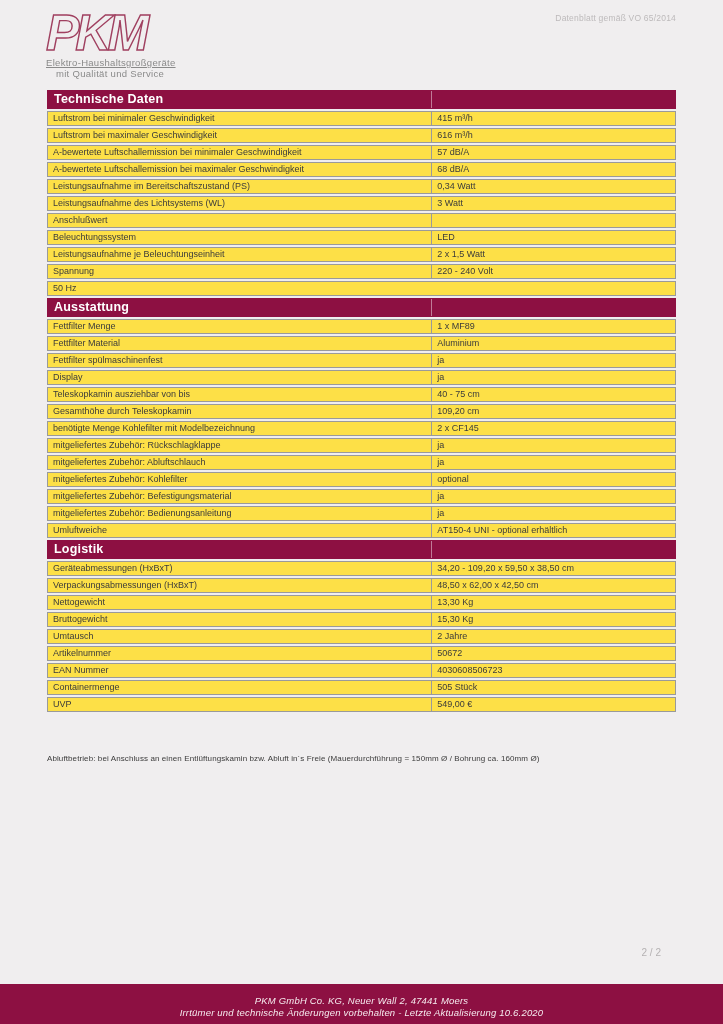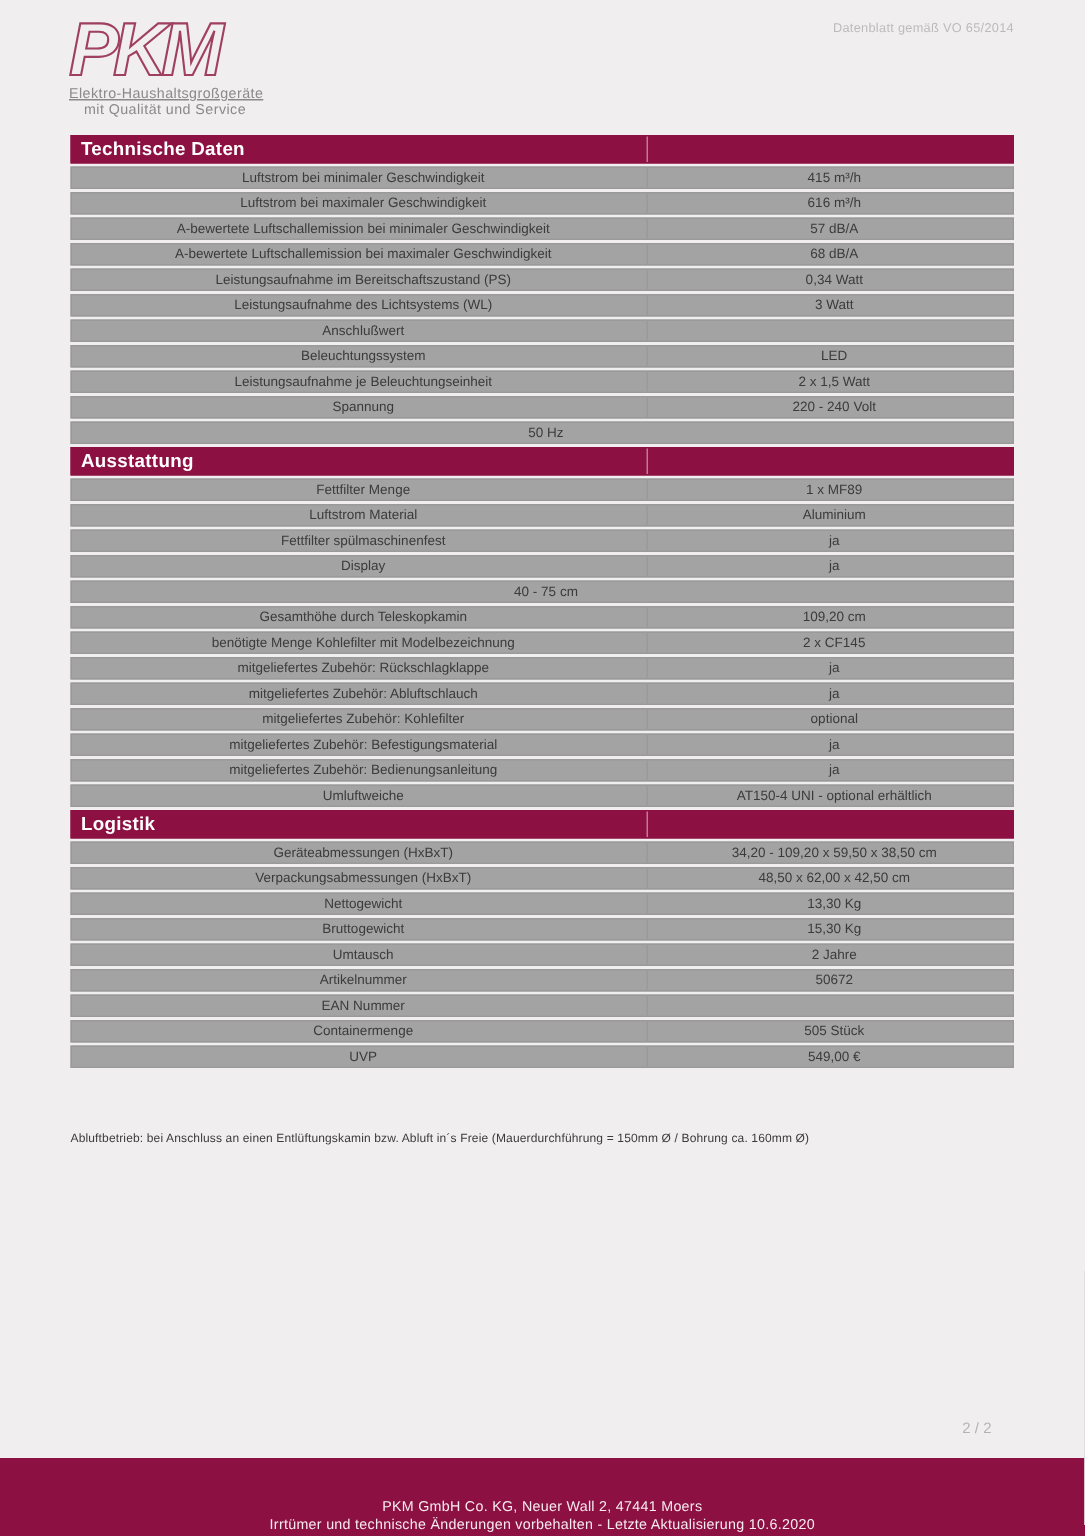--- a/index.html
+++ b/index.html
@@ -40,24 +40,23 @@
     font-weight: bold;
     font-size: 12.5px;
     line-height: 17px;
     padding-left: 6px;
     letter-spacing: 0.2px;
   }
   .section-header .hcell-r { flex: 1; }
   .trow {
     display: flex;
     height: 15px;
-    background: #a3a3a3;
+    background: #fde047;
     border: 1px solid #9A9A9A;
     margin-bottom: 2px;
-    text-align: center;
   }
   .trow .cell-label {
     width: 61.3%;
     border-right: 1px solid #9A9A9A;
     font-size: 9px;
     line-height: 13px;
     padding-left: 5px;
     white-space: nowrap;
     overflow: hidden;
   }
@@ -71,24 +70,25 @@
   }
   .footnote {
     position: absolute; left: 47px; top: 754px; width: 630px;
     font-size: 8px; color: #3B3B3B; letter-spacing: 0.1px;
   }
   .page-indicator {
     position: absolute; top: 947px; right: 62px;
     font-size: 10px; color: #B5B2B3;
   }
   .footer-bar {
-    position: absolute; left: 0; bottom: 0; width: 723px; height: 52px;
+    position: absolute; left: 0; bottom: 0; width: 723px; height: 40px;
     background: #8D1042;
     text-align: center;
-    padding-top: 27px;
+    padding-top: 11px;
+    font-style: italic;
   }
   .footer-bar .fline { color: #F6EBEF; font-size: 9.5px; line-height: 11.5px; letter-spacing: 0.2px; }
 </style>
 </head>
 <body>
 
 <div class="page">
 
   <div class="logo-wrap">
     <svg class="logo-svg" width="132" height="48" viewBox="0 0 132 48">
@@ -149,32 +149,33 @@
       </div>
       <div class="section-header">
         <div class="hcell-l">Ausstattung</div>
         <div class="hcell-r"></div>
       </div>
       <div class="trow">
         <div class="cell-label">Fettfilter Menge</div>
         <div class="cell-value">1 x MF89</div>
       </div>
       <div class="trow">
-        <div class="cell-label">Luftstrom Material</div>
+        <div class="cell-label">Fettfilter Material</div>
         <div class="cell-value">Aluminium</div>
       </div>
       <div class="trow">
         <div class="cell-label">Fettfilter spülmaschinenfest</div>
         <div class="cell-value">ja</div>
       </div>
       <div class="trow">
         <div class="cell-label">Display</div>
         <div class="cell-value">ja</div>
       </div>
       <div class="trow">
+        <div class="cell-label">Teleskopkamin ausziehbar von bis</div>
         <div class="cell-value">40 - 75 cm</div>
       </div>
       <div class="trow">
         <div class="cell-label">Gesamthöhe durch Teleskopkamin</div>
         <div class="cell-value">109,20 cm</div>
       </div>
       <div class="trow">
         <div class="cell-label">benötigte Menge Kohlefilter mit Modelbezeichnung</div>
         <div class="cell-value">2 x CF145</div>
       </div>
@@ -225,20 +226,21 @@
       <div class="trow">
         <div class="cell-label">Umtausch</div>
         <div class="cell-value">2 Jahre</div>
       </div>
       <div class="trow">
         <div class="cell-label">Artikelnummer</div>
         <div class="cell-value">50672</div>
       </div>
       <div class="trow">
         <div class="cell-label">EAN Nummer</div>
+        <div class="cell-value">4030608506723</div>
       </div>
       <div class="trow">
         <div class="cell-label">Containermenge</div>
         <div class="cell-value">505 Stück</div>
       </div>
       <div class="trow">
         <div class="cell-label">UVP</div>
         <div class="cell-value">549,00 €</div>
       </div>
     </div>

